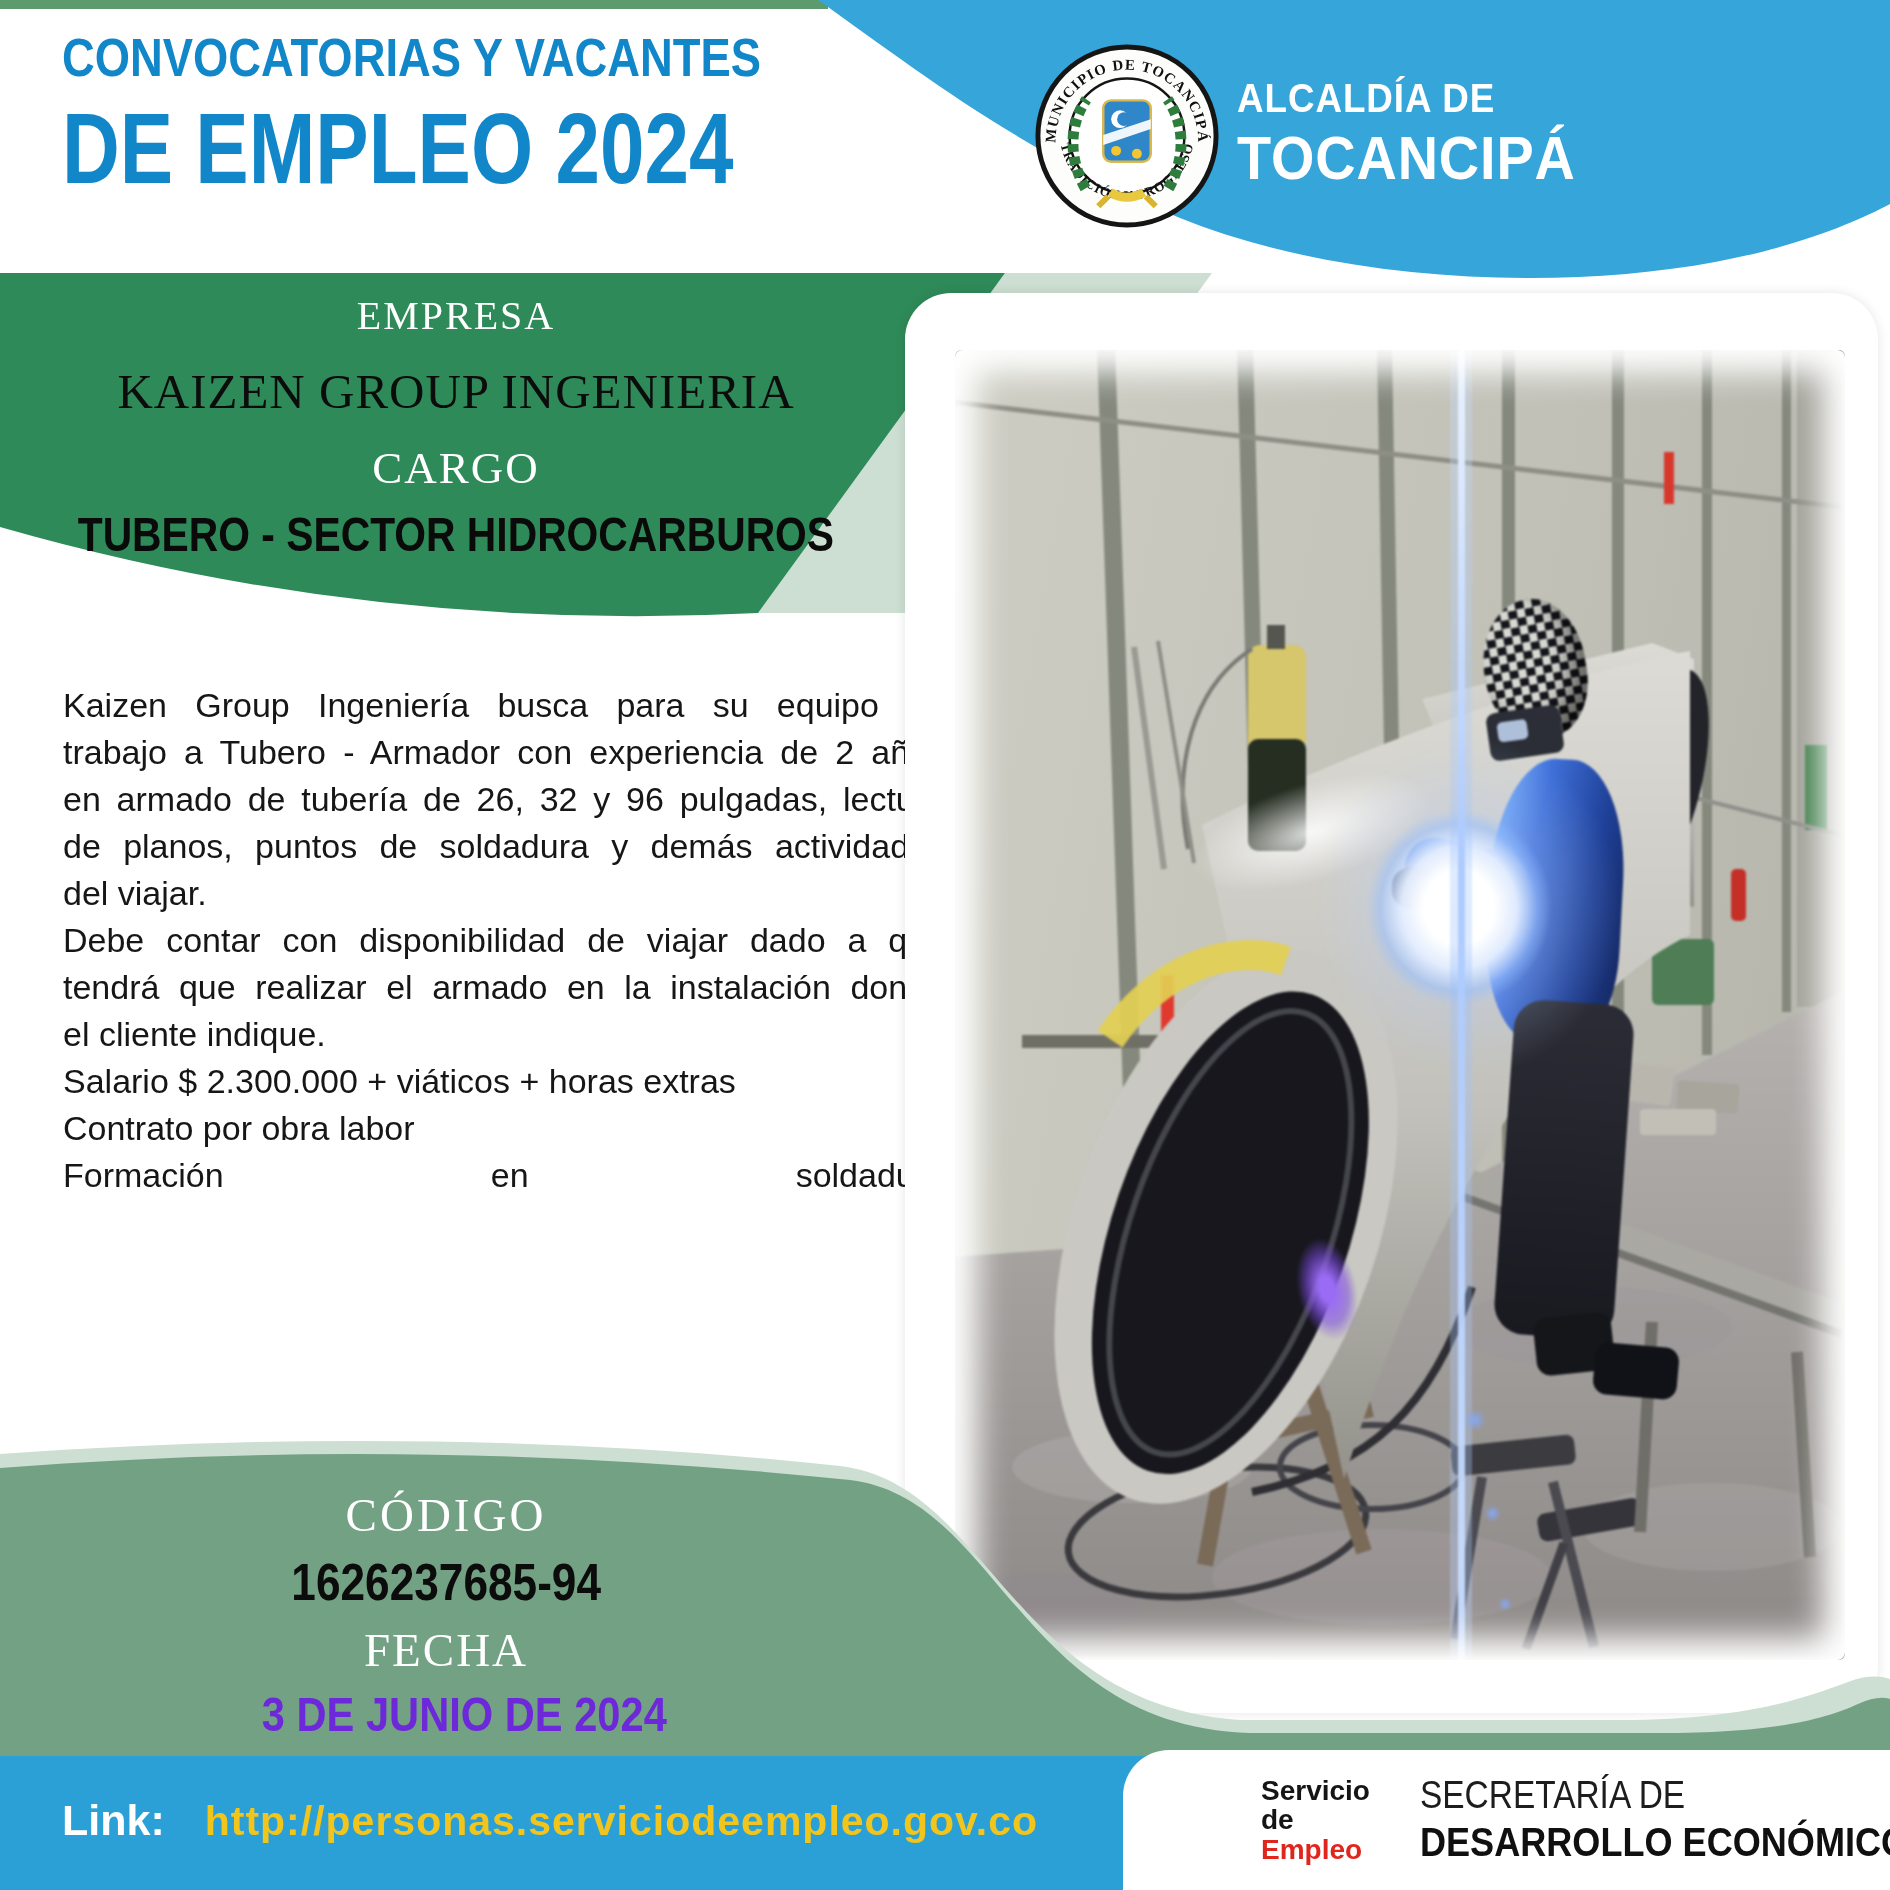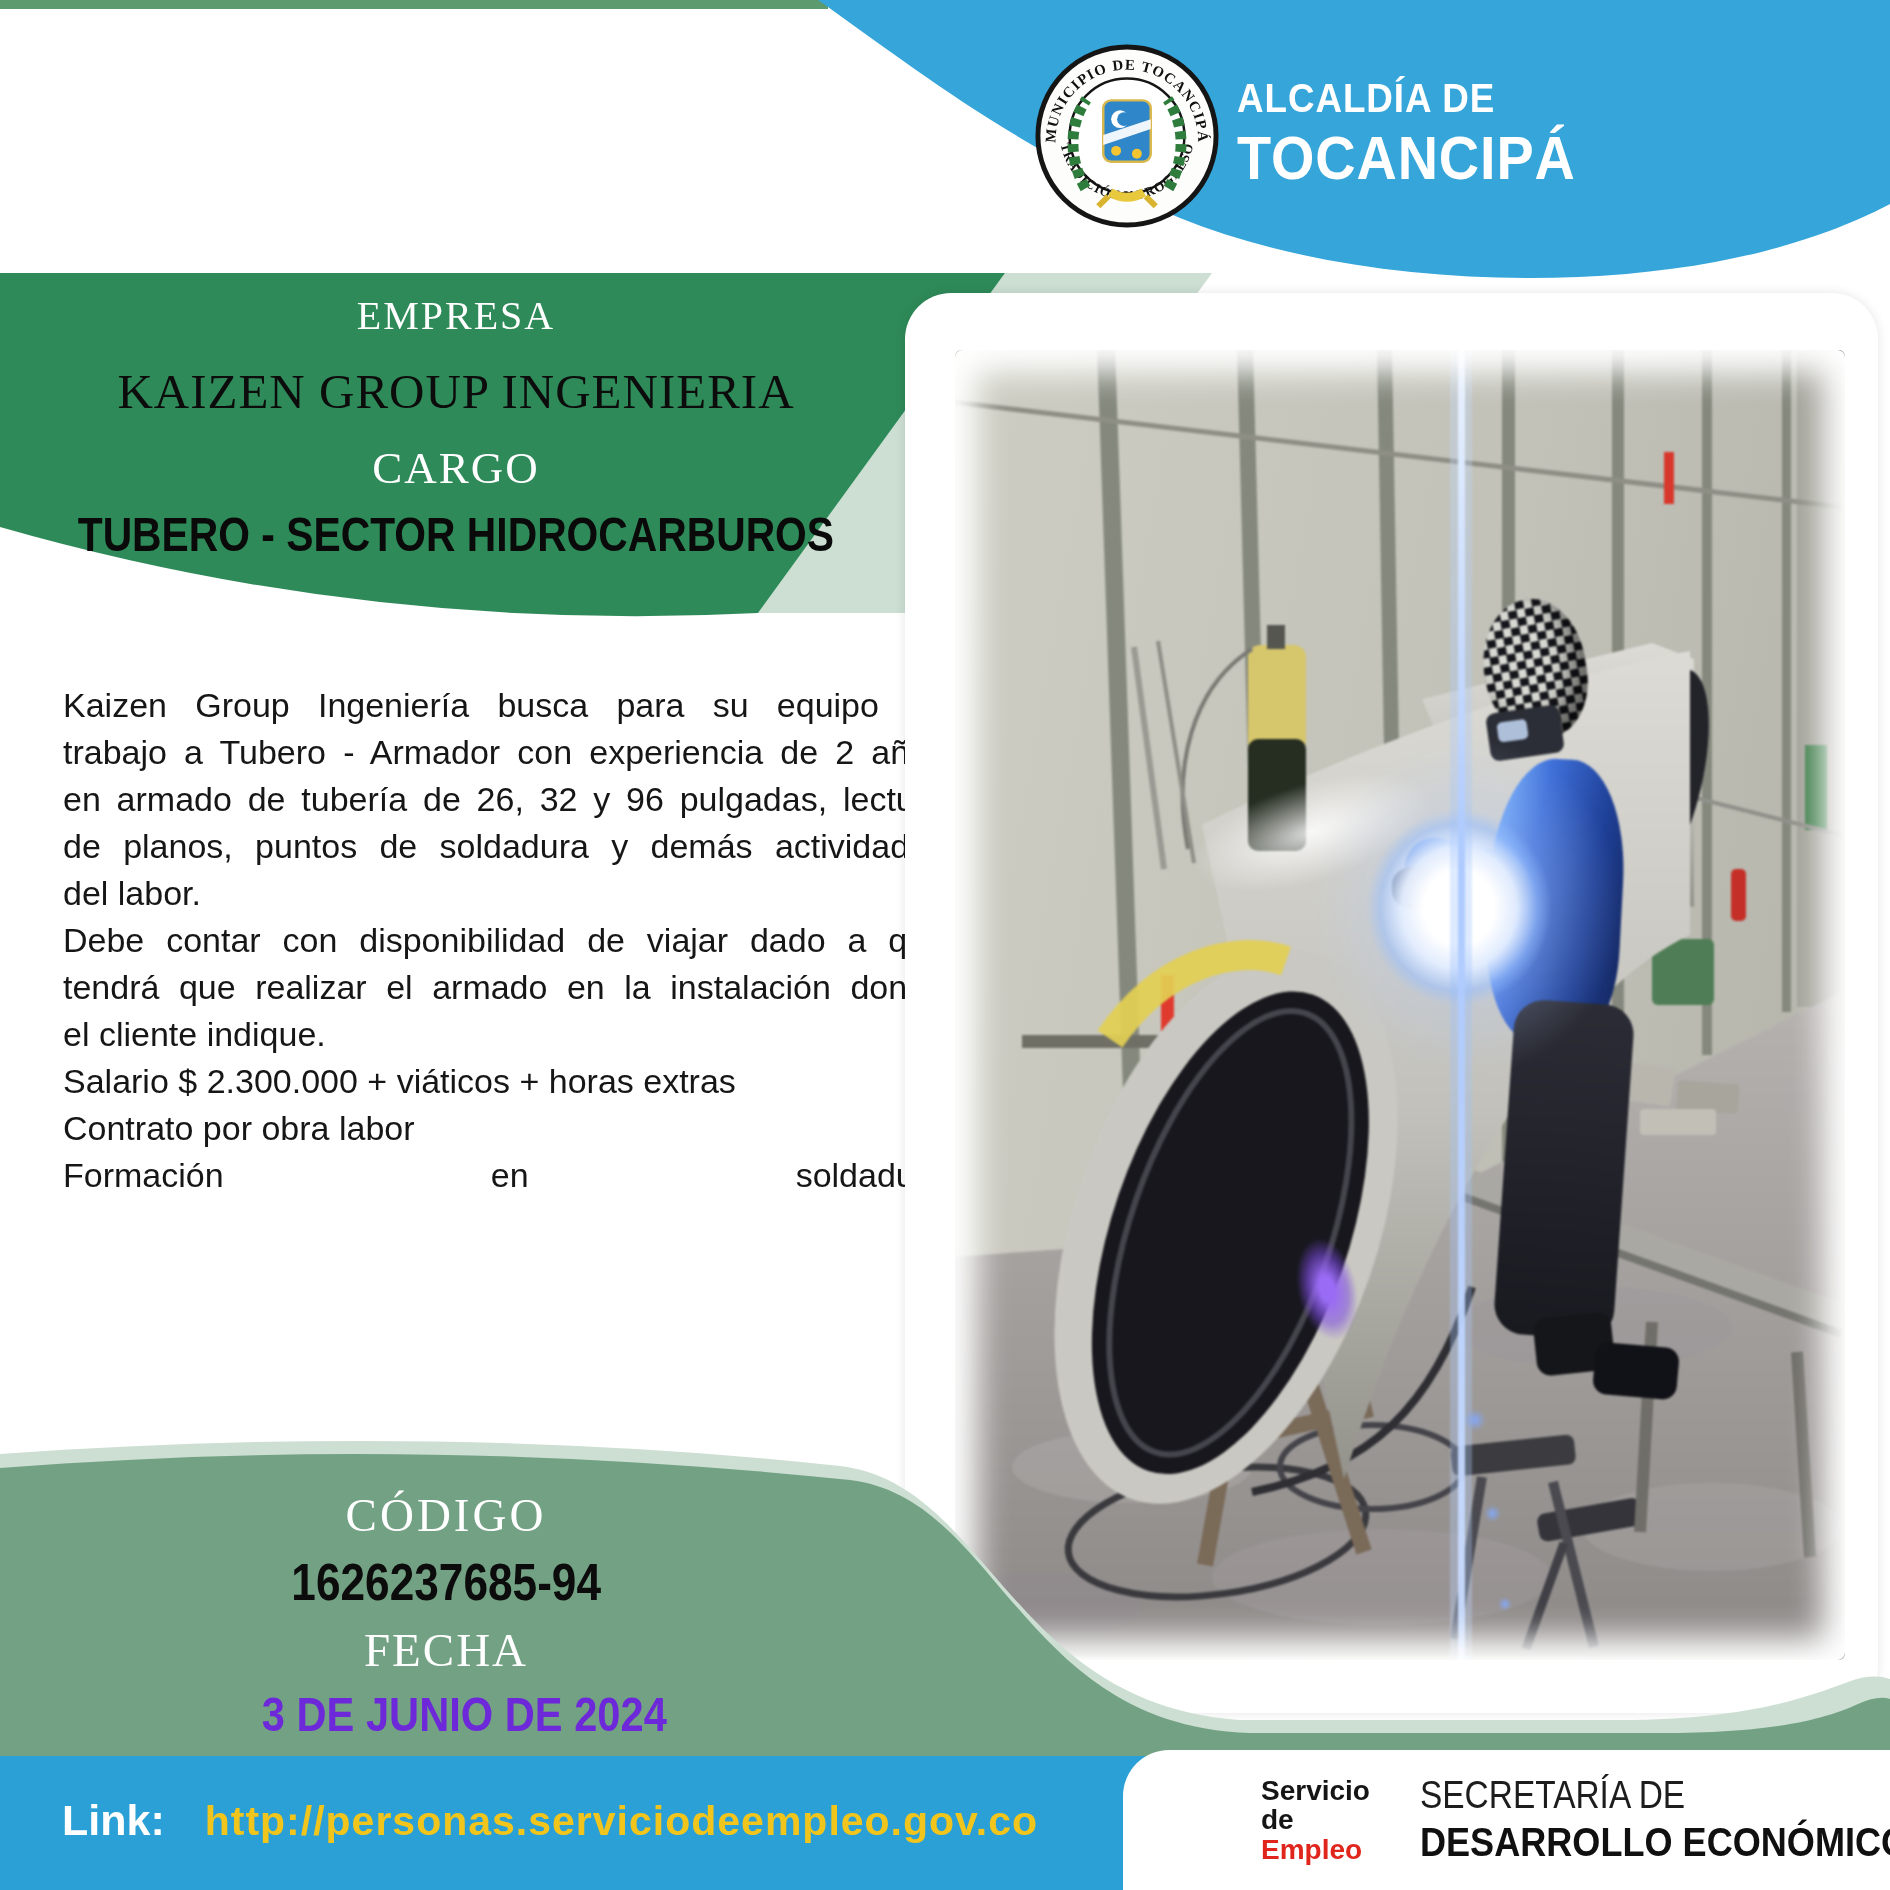--- a/index.html
+++ b/index.html
@@ -130,39 +130,43 @@
       <circle cx="-11" cy="18" r="5" fill="#f4c530"></circle>
       <circle cx="10" cy="21" r="5" fill="#f4c530"></circle>
     </g>
   </svg>
 
   <div class="brand">
     <div class="brand-l1">ALCALDÍA DE</div>
     <div class="brand-l2">TOCANCIPÁ</div>
   </div>
 
+  <div class="title-block">
+    <div class="title-l1">CONVOCATORIAS Y VACANTES</div>
+    <div class="title-l2">DE EMPLEO 2024</div>
+  </div>
 
   <svg class="abs" style="left:0;top:265px;" width="1890" height="360" viewBox="0 0 1890 360">
     <path d="M 1005,8 L 1212,8 L 965,348 L 758,348 Z" fill="#ccdfd2"></path>
     <path d="M 0,8 L 1005,8 L 758,348 Q 370,368 0,262 Z" fill="#2e8a58"></path>
   </svg>
 
   <div class="job-head">
     <div class="lbl-serif empresa-label">EMPRESA</div>
     <div class="empresa-name">KAIZEN GROUP INGENIERIA</div>
     <div class="lbl-serif cargo-label">CARGO</div>
     <div class="cargo-name"><span class="cond">TUBERO - SECTOR HIDROCARBUROS</span></div>
   </div>
 
   <div class="body-text">
     <div class="jline">Kaizen Group Ingeniería busca para su equipo de</div>
     <div class="jline">trabajo a Tubero - Armador con experiencia de 2 años</div>
     <div class="jline">en armado de tubería de 26, 32 y 96 pulgadas, lectura</div>
     <div class="jline">de planos, puntos de soldadura y demás actividades</div>
-    <div>del labor.</div>
+    <div>del viajar.</div>
     <div class="jline">Debe contar con disponibilidad de viajar dado a que</div>
     <div class="jline">tendrá que realizar el armado en la instalación donde</div>
     <div>el cliente indique.</div>
     <div>Salario $ 2.300.000 + viáticos + horas extras</div>
     <div>Contrato por obra labor</div>
     <div class="spread">
       <span>Formación</span>
       <span>en</span>
       <span>soldadura</span>
     </div>

